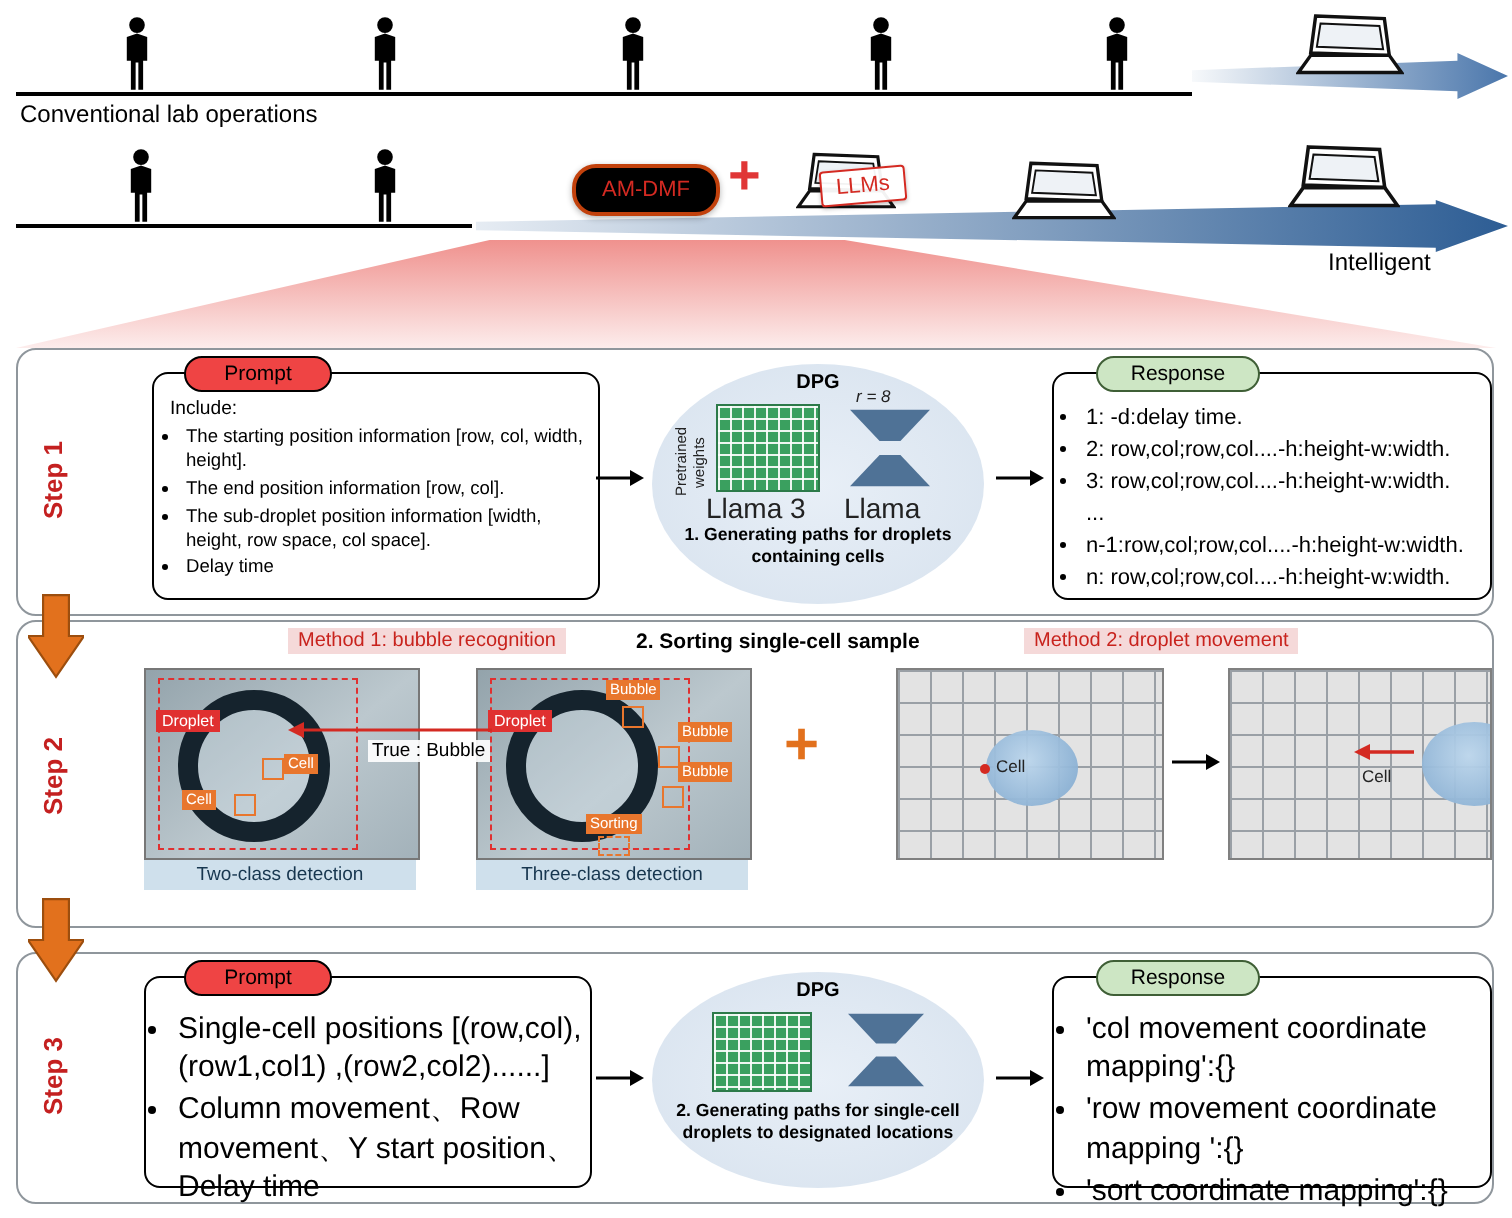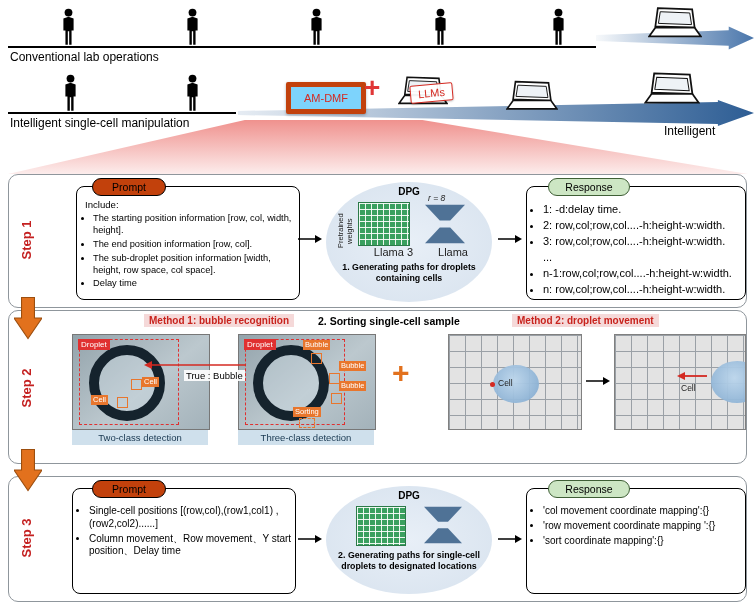--- a/index.html
+++ b/index.html
@@ -11,73 +11,73 @@
   .toplabel{position:absolute;font-size:12px;color:#000;}
   .person{position:absolute;width:17px;height:38px;}
   .laptop{position:absolute;}
   .wedge{position:absolute;}
   .wedge1{left:596px;top:26px;width:158px;height:24px;
     background:linear-gradient(to right, rgba(200,214,228,0.15), #4a76ab);
     clip-path:polygon(0 38%,84% 18%,84% 2%,100% 50%,84% 98%,84% 82%,0 62%);}
   .wedge2{left:238px;top:100px;width:516px;height:26px;
     background:linear-gradient(to right,#e6ecf3,#2d5d94);
     clip-path:polygon(0 42%,93% 8%,93% 0,100% 50%,93% 100%,93% 92%,0 58%);}
-  .amdmf{position:absolute;left:286px;top:82px;width:70px;height:22px;background:#7dd3fc;
-    border:5px solid #c2410c;color:#d42a22;font-size:11px;line-height:22px;text-align:center;
-    border-radius:2px;box-shadow:0 1px 3px rgba(0,0,0,0.3);}
+  .amdmf{position:absolute;left:286px;top:82px;width:70px;height:22px;background:#000000;
+    border:2px solid #c2410c;color:#d42a22;font-size:11px;line-height:22px;text-align:center;
+    border-radius:12px;box-shadow:0 1px 3px rgba(0,0,0,0.3);}
   .redplus{position:absolute;left:364px;top:72px;font-size:28px;font-weight:bold;color:#e03636;}
   .llmschip{position:absolute;left:410px;top:84px;border:1.2px solid #d42a22;color:#d42a22;
     background:rgba(255,255,255,0.95);font-size:11px;line-height:16px;padding:0 7px;border-radius:2px;
     transform:rotate(-5deg);box-shadow:0 1px 2px rgba(0,0,0,0.25);}
   .fan{position:absolute;left:8px;top:120px;width:740px;height:54px;
     background:linear-gradient(to bottom, rgba(229,72,66,0.60), rgba(229,72,66,0.10));
     clip-path:polygon(32% 0,56% 0,100% 100%,0 100%);}
 
   
   .rowbox{position:absolute;border:1.5px solid #8f969c;border-radius:10px;background:#fff;}
   .steplab{position:absolute;width:60px;height:14px;left:-4px;color:#c42020;font-weight:bold;
     font-size:13px;text-align:center;transform:rotate(-90deg);}
   .oarrow{position:absolute;left:14px;width:28px;height:44px;z-index:6;}
 
   .pbox{position:absolute;border:1.5px solid #000;border-radius:8px;background:#fff;z-index:2;}
-  .pill{position:absolute;border:1.3px solid #000;border-radius:10px;background:#c2410c;
+  .pill{position:absolute;border:1.3px solid #000;border-radius:10px;background:#ef4444;
     font-size:10.5px;line-height:16px;text-align:center;z-index:4;}
   .pill.green{background:#cde6c4;border-color:#3f5f36;}
   .pbox ul{margin:3px 0 0 16px;padding:0;}
   .pbox li{font-size:9.3px;line-height:1.28;margin-bottom:2px;}
   .pbox .intro{font-size:9.6px;margin:12px 0 0 8px;}
   .pbox.resp ul{margin-top:15px;}
   .pbox.resp li{font-size:11px;white-space:nowrap;}
   li.nobullet{list-style:none;}
   .pbox.prompt3 ul{margin-top:16px;}
-  .pbox.prompt3 li{font-size:10px;}
+  .pbox.prompt3 li{font-size:15px;}
 
   .harrow{position:absolute;z-index:3;}
 
   .ellipse{position:absolute;border-radius:50%;z-index:2;
     background:radial-gradient(ellipse at center,#e8eff7 0%,#d7e2ee 100%);}
   .dpgtitle{position:absolute;top:4px;left:0;right:0;text-align:center;font-weight:bold;font-size:10px;}
   .vtext{position:absolute;writing-mode:vertical-rl;transform:rotate(180deg);font-size:7.5px;
     left:10px;top:20px;height:58px;text-align:center;color:#222;}
   .ggrid{position:absolute;background-color:#3aa05f;border:1px solid #2c7a49;
     background-image:linear-gradient(rgba(255,255,255,0.9) 1px,transparent 1px),
       linear-gradient(90deg,rgba(255,255,255,0.9) 1px,transparent 1px);
     background-size:6px 6px;}
-  .sublab{position:absolute;font-size:11px;text-align:right;color:#222;}
+  .sublab{position:absolute;font-size:14px;text-align:left;color:#222;}
   .rank{position:absolute;font-size:8.5px;font-style:italic;color:#222;}
   .ecap{position:absolute;left:10px;right:10px;text-align:center;font-weight:bold;font-size:8.8px;line-height:1.2;}
 
   
-  .mchip{position:absolute;color:#c8231d;font-size:10px;background:#f5d9d9;padding:1px 5px;z-index:3;font-weight:bold;}
+  .mchip{position:absolute;color:#c8231d;font-size:10px;background:#f5d9d9;padding:1px 5px;z-index:3;}
   .sorttitle{position:absolute;font-weight:bold;font-size:10.5px;z-index:3;}
   .micro{position:absolute;width:136px;height:94px;border:1px solid #777;overflow:hidden;
     background:linear-gradient(140deg,#93a3ab,#bcc8ce 55%,#a3b2ba);z-index:2;}
   .ring{position:absolute;border-radius:50%;border:10px solid #15232d;background:rgba(205,220,228,0.35);}
   .dashred{position:absolute;border:1.6px dashed #e03030;}
-  .dtag{position:absolute;background:#e03030;color:#fff;font-size:8px;line-height:11px;padding:0 3px;z-index:3;}
+  .dtag{position:absolute;background:#e03030;color:#fff;font-size:8px;line-height:11px;padding:0 3px;z-index:3;margin-top:16px;}
   .otag{position:absolute;background:#e8762d;color:#fff;font-size:7.5px;line-height:10px;padding:0 2px;z-index:3;}
   .obox{position:absolute;border:1.6px solid #e8762d;width:9px;height:9px;z-index:3;}
   .obox.dash{border-style:dashed;width:14px;height:8px;}
   .capbar{position:absolute;background:#cfe0ec;color:#17364f;font-size:9.5px;line-height:15px;
     text-align:center;z-index:2;}
   .truebubble{position:absolute;font-size:9.5px;background:rgba(255,255,255,0.9);padding:0 2px;z-index:5;}
   .oplus{position:absolute;font-size:30px;font-weight:bold;color:#e2711d;z-index:3;}
   .dgrid{position:absolute;background-color:#e3e3e3;border:1px solid #808080;overflow:hidden;z-index:2;
     background-image:linear-gradient(#9aa0a6 1px,transparent 1px),
       linear-gradient(90deg,#9aa0a6 1px,transparent 1px);background-size:16px 16px;}
@@ -124,21 +124,20 @@
   <svg class="person" style="left:62px;top:74px" viewBox="0 0 20 44">
       <circle cx="10" cy="5" r="4.6"></circle>
       <path d="M10 10 L4 12 L4 26 L6.4 26 L6.4 43 L9.2 43 L9.2 27 L10.8 27 L10.8 43 L13.6 43 L13.6 26 L16 26 L16 12 Z"></path>
     </svg>
   <svg class="person" style="left:184px;top:74px" viewBox="0 0 20 44">
       <circle cx="10" cy="5" r="4.6"></circle>
       <path d="M10 10 L4 12 L4 26 L6.4 26 L6.4 43 L9.2 43 L9.2 27 L10.8 27 L10.8 43 L13.6 43 L13.6 26 L16 26 L16 12 Z"></path>
     </svg>
   <div class="hline" style="left:8px;top:112px;width:228px"></div>
   <div class="wedge wedge2"></div>
-  <div class="toplabel" style="left:10px;top:116px">Intelligent single-cell manipulation</div>
 
   <div class="amdmf">AM-DMF</div>
   <div class="redplus">+</div>
   <svg class="laptop" style="left:398px;top:76px;width:50px;height:32px" viewBox="0 0 44 28">
       <polygon points="8,1 36,2 38,17 6,16" fill="#fff" stroke="#111" stroke-width="1.4"></polygon>
       <polygon points="10,4 34,5 35.5,14.5 8.5,13.5" fill="#eef2f6" stroke="#111" stroke-width="0.8"></polygon>
       <polygon points="6,17 38,17 43,24 1,24" fill="#fff" stroke="#111" stroke-width="1.4"></polygon>
     </svg>
   <div class="llmschip">LLMs</div>
   <svg class="laptop" style="left:506px;top:80px;width:52px;height:34px" viewBox="0 0 44 28">

